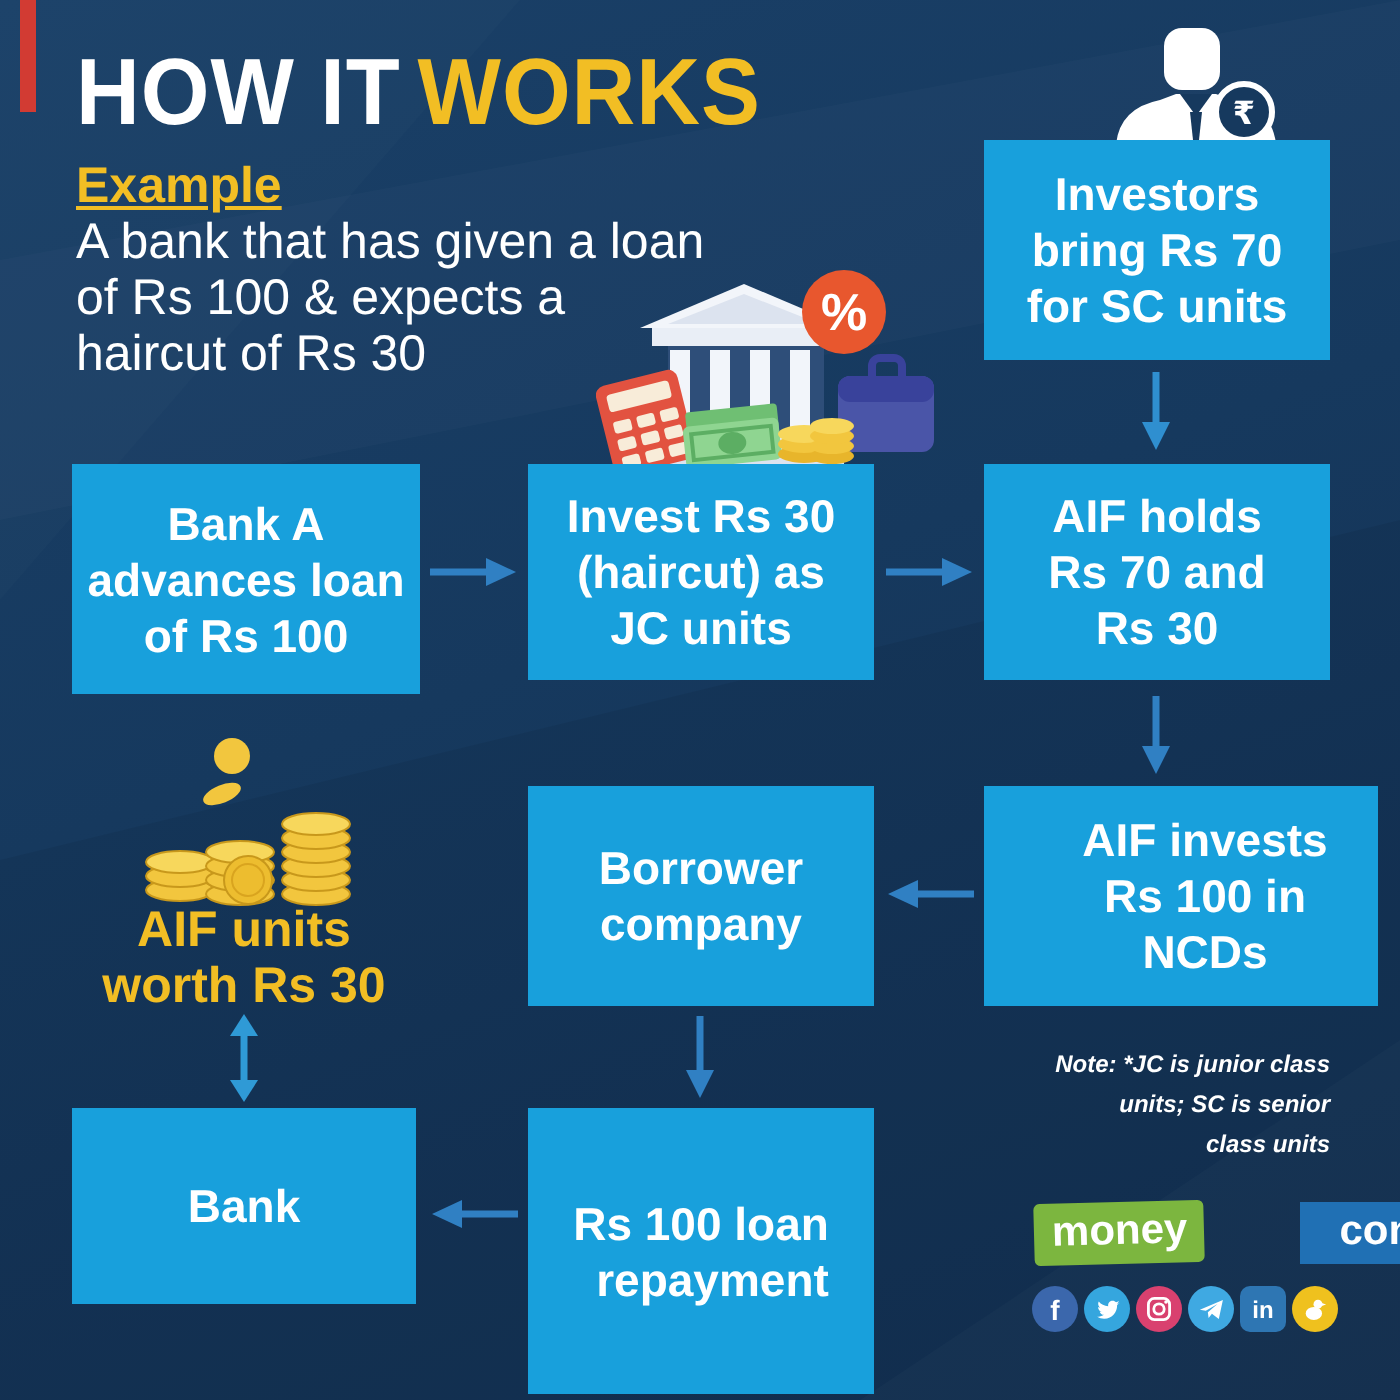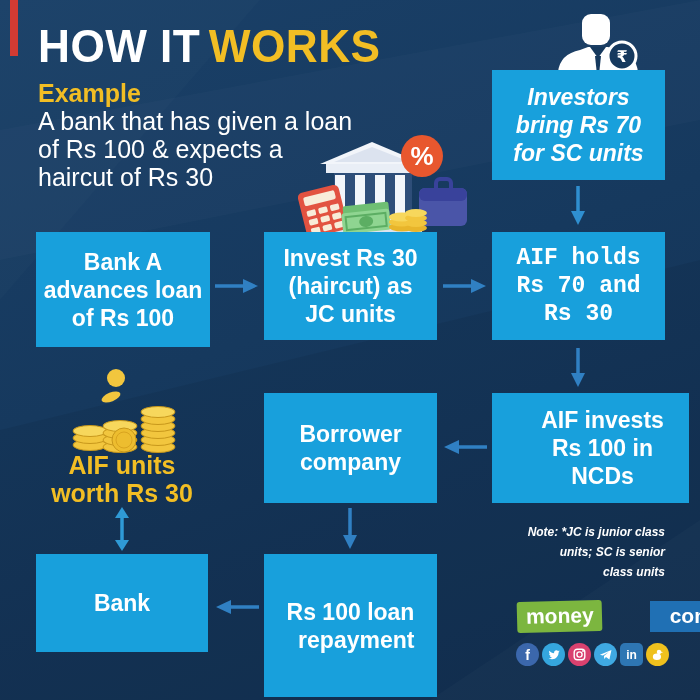--- a/index.html
+++ b/index.html
@@ -9,31 +9,31 @@
     font-family:"Liberation Sans",sans-serif;
   }
   .abs{position:absolute;}
   
   #facets{position:absolute;left:0;top:0;z-index:0;}
   
   .red-bar{left:10px;top:0;width:8px;height:56px;background:#d23b33;z-index:1;}
   .title{left:38px;top:18px;font-size:47px;font-weight:bold;letter-spacing:.5px;
          transform:scaleX(.94);transform-origin:left top;white-space:nowrap;z-index:1;color:#fff;}
   .title .accent{color:#f2be24;margin-left:9px;}
-  .example{left:38px;top:79px;font-size:25px;font-weight:bold;color:#f2be24;z-index:1;}
+  .example{left:38px;top:79px;font-size:25px;font-weight:bold;color:#f2be24;z-index:1;text-decoration:underline;}
   .subtitle{left:38px;top:107px;font-size:25px;font-weight:normal;color:#fff;
             line-height:28px;white-space:pre-line;z-index:1;}
   
   .box{background:#18a0dc;color:#fff;display:flex;align-items:center;justify-content:center;
        text-align:center;font-size:23px;font-weight:bold;line-height:28px;
        white-space:pre-line;z-index:2;}
-  .b-investors{left:492px;top:70px;width:173px;height:110px;font-style:italic;}
+  .b-investors{left:492px;top:70px;width:173px;height:110px;}
   .b-bank-a{left:36px;top:232px;width:174px;height:115px;}
   .b-invest-jc{left:264px;top:232px;width:173px;height:108px;}
-  .b-aif-holds{left:492px;top:232px;width:173px;height:108px;font-family:Liberation Mono, monospace;}
+  .b-aif-holds{left:492px;top:232px;width:173px;height:108px;}
   .b-borrower{left:264px;top:393px;width:173px;height:110px;}
   .b-aif-invests{left:492px;top:393px;width:173px;height:110px;padding-left:24px;}
   .b-bank{left:36px;top:554px;width:172px;height:98px;}
   .b-repayment{left:264px;top:554px;width:173px;height:143px;text-align:right;}
   .arr{z-index:2;}
   
   .aif-units{left:22px;top:451px;width:200px;text-align:center;color:#f2be24;
              font-size:25px;font-weight:bold;line-height:28px;white-space:pre-line;z-index:2;}
   
   .note{left:400px;top:522px;width:265px;text-align:right;color:#fff;font-style:italic;

